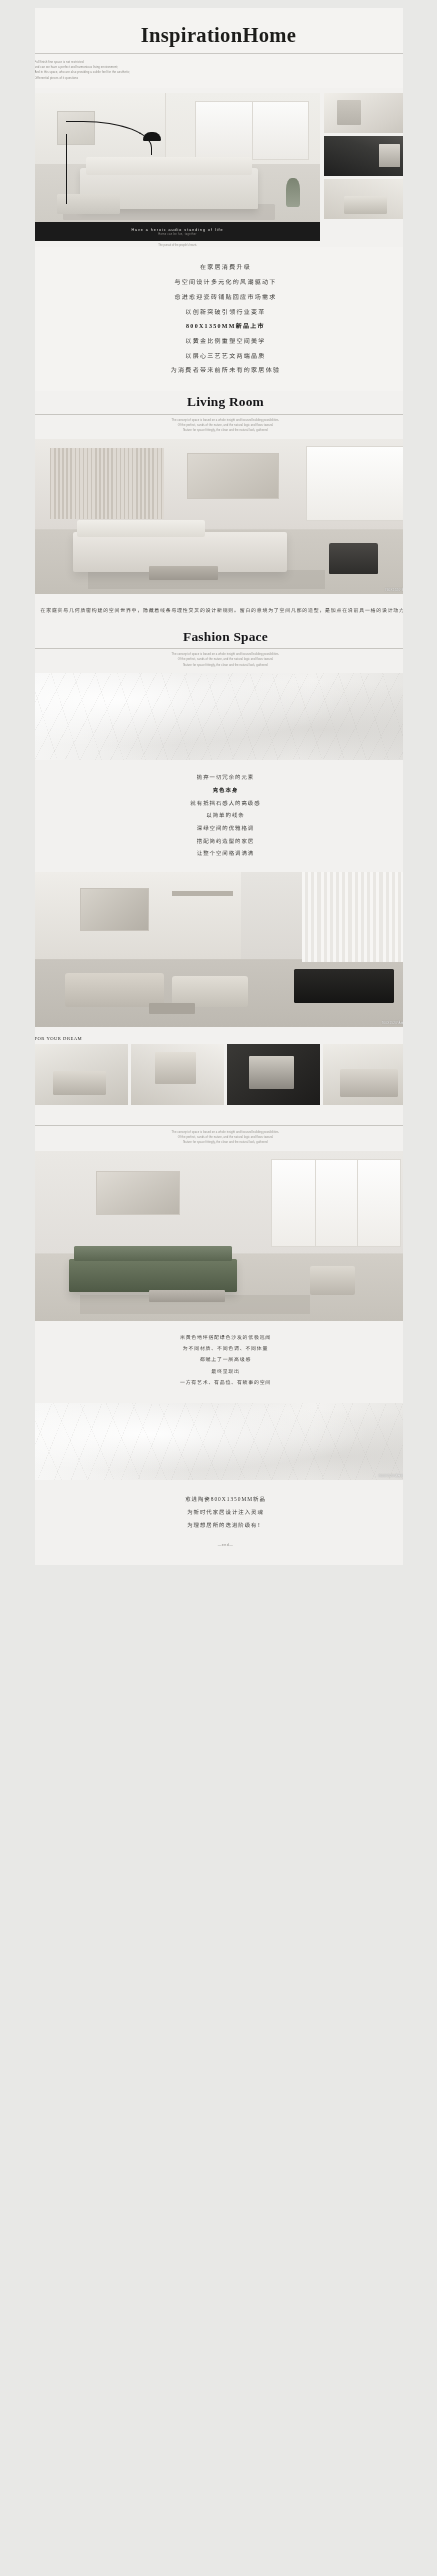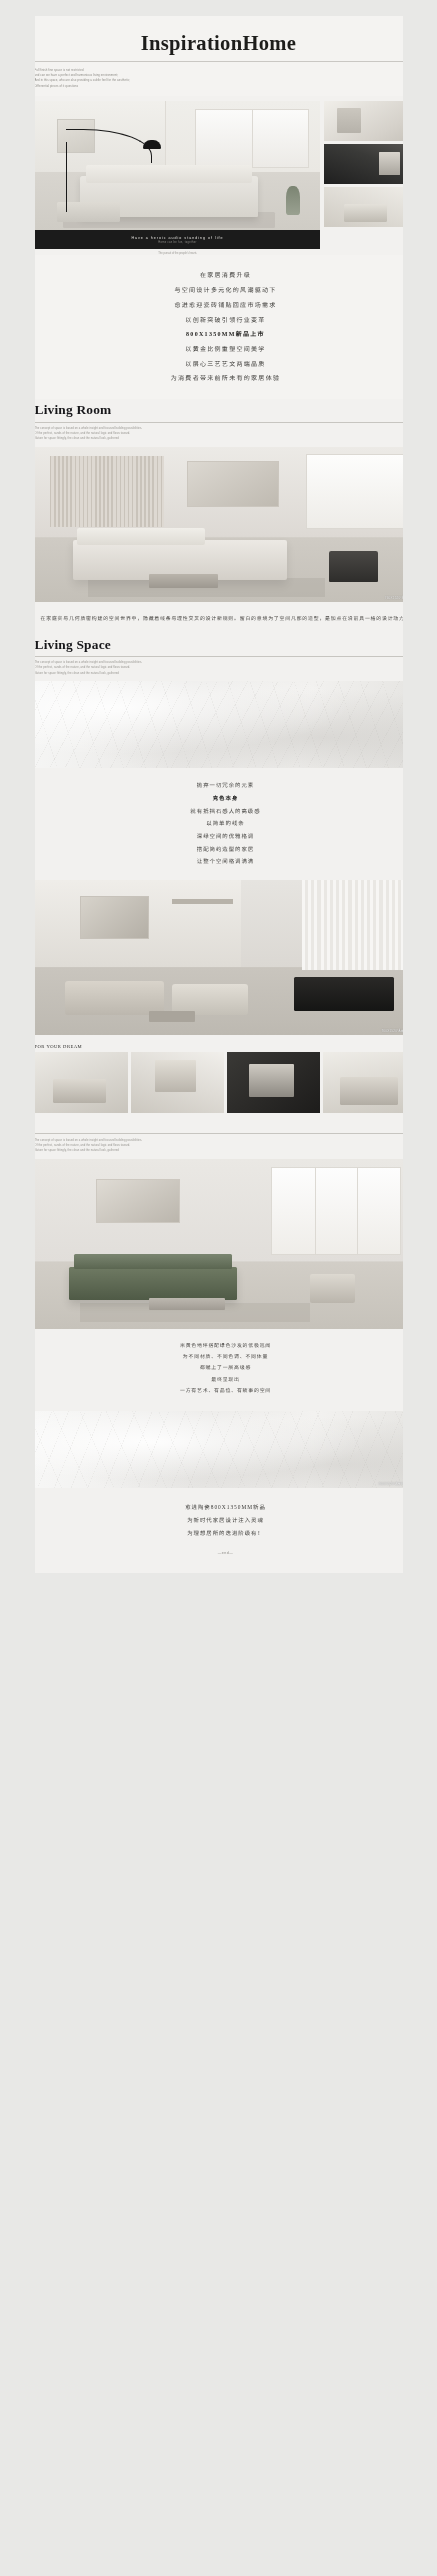--- a/index.html
+++ b/index.html
@@ -4,21 +4,21 @@
 <title>InspirationHome</title>
 <style>
   * { box-sizing: border-box; margin: 0; padding: 0; }
   html, body {
     background: #e8e8e6;
     font-family: "Liberation Sans", "DejaVu Sans", sans-serif;
     -webkit-font-smoothing: antialiased;
   }
   .page {
     width: 368px;
-    margin: 16px auto;
+    margin: 8px auto;
     background: #f2f1ef;
     position: relative;
     overflow: hidden;
   }
 
   
   .hero-top {
     background: #f4f3f1;
     padding: 15.5px 0 7.2px;
     text-align: center;
@@ -179,20 +179,21 @@
     color: #3b3a37;
     line-height: 2.45;
     font-family: "Liberation Serif","DejaVu Serif",serif;
   }
   .center-copy p.hl { color:#1f1e1c; font-weight:700; }
 
   
   .section-head {
     width: 382px; margin: 0 auto;
     padding-top: 3.1px;
+    text-align: center;
   }
   .section-head h2 {
     font-family: "Liberation Serif","DejaVu Serif",serif;
     font-size: 13.4px;
     font-weight: 700;
     color: #17171a;
     letter-spacing: 0.2px;
   }
   .section-head .rule {
     width: 100%; height: 0.5px; background:#c7c5c0; margin: 3.1px 0 4.1px;
@@ -407,21 +408,21 @@
       <div class="chairdk"></div>
       <div class="lbl">760X1520ºÅ视之白</div>
     </div>
   </div>
 
   <div class="para-block">
     <div class="cnpara">在家庭实与几何质密构建的空间世界中，隐藏着线条与理性交叉的设计新规则。留白的意境为了空间凡那的造型，是加点在沿前具一格的设计动力。</div>
   </div>
 
   <div class="section-head">
-    <h2>Living Space</h2>
+    <h2>Fashion Space</h2>
     <div class="rule"></div>
     <div class="sub">
       <div>The concept of space is based on a whole insight and focused building possibilities.</div>
       <div>Of the perfect, sands of the nature, and the natural logic and flows toward.</div>
       <div>Nature for space fittingly, the clean and the natural look, gathered</div>
     </div>
   </div>
 
   <div class="wide">
     <div class="img scene-slab"></div>

